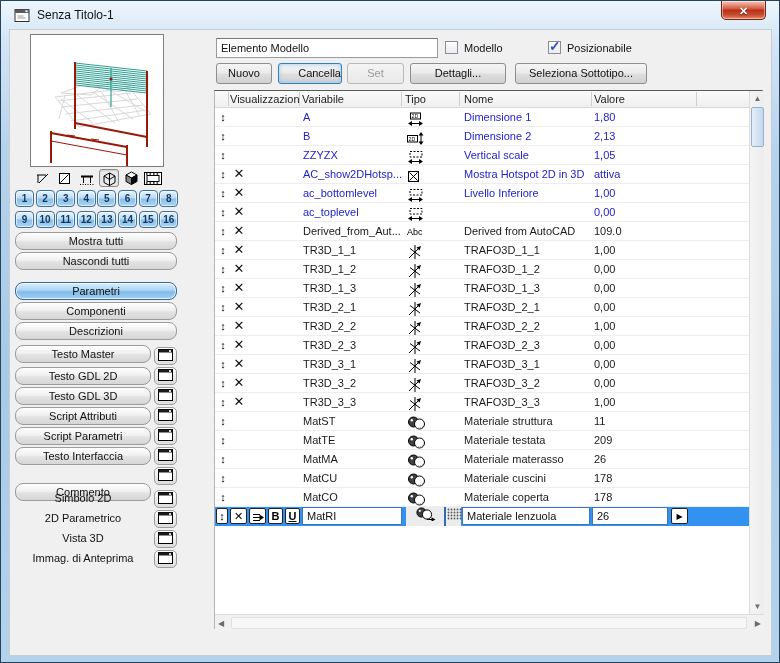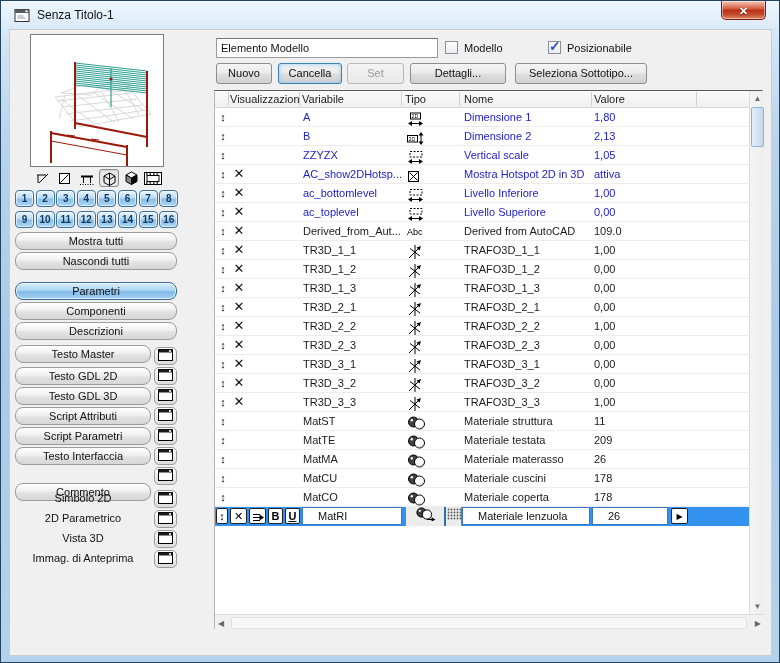--- a/index.html
+++ b/index.html
@@ -42,21 +42,21 @@
   
   .nameinput{position:absolute;left:207px;top:9px;width:222px;height:20px;border:1px solid #999;border-top-color:#777;
     background:#fff;font-family:"Liberation Sans",sans-serif;font-size:11px;padding:2px 4px;color:#111;}
   .cb{position:absolute;width:13px;height:13px;background:linear-gradient(180deg,#fdfdfd,#ececf2);
     border:1px solid #8b8b99;}
   .cb .chk{position:absolute;left:0px;top:-4px;color:#2a59c6;font-size:14px;font-weight:bold;}
   .cblabel{position:absolute;font-size:11px;color:#111;}
   .topbtn{position:absolute;top:34px;height:21px;border:1px solid #8e8e8e;border-radius:3px;
     background:linear-gradient(180deg,#f5f5f5 0%,#ebebeb 45%,#dedede 55%,#d1d1d1 100%);
     font-size:11px;color:#111;text-align:center;line-height:19px;}
-  .topbtn.focusblue{border:1px solid #3c80b8;box-shadow:inset 0 0 4px #8fc7ee,0 0 1px #a5d4f5;}
+  .topbtn.focusblue{border:1px solid #3c80b8;box-shadow:inset 0 0 4px #8fc7ee,0 0 1px #a5d4f5;text-align:right;}
   .topbtn.disabled{color:#9a9a9a;border-color:#b9b9b9;background:linear-gradient(180deg,#f4f4f4,#e9e9e9);}
   
   .tbl{position:absolute;left:205px;top:61px;width:549px;height:539px;background:#fff;
     border:1px solid #b6b6b6;border-top:1px solid #5a5a5a;}
   .tbl-header{position:absolute;left:0;top:0;width:534px;height:17px;
     background:linear-gradient(180deg,#fbfbfb,#efefef);border-bottom:1px solid #d8d8d8;}
   .hcell{position:absolute;top:1px;font-size:11px;color:#222;white-space:nowrap;overflow:hidden;line-height:15px;}
   .hsep{position:absolute;top:1px;width:1px;height:14px;background:#cfcfcf;}
   .tbl-row{position:absolute;left:0;width:534px;height:19px;border-bottom:1px solid #ededed;background:#fff;
     font-size:11px;line-height:18px;color:#1a1a1a;}
@@ -70,21 +70,21 @@
   .c-val{position:absolute;left:379px;width:100px;white-space:nowrap;overflow:hidden;}
   .blue{color:#2222cc;}
   .abc{font-size:9px;color:#000;}
   
   .ebtn{position:absolute;top:1px;height:16px;background:#fff;border:1px solid #222;border-radius:2px;
     text-align:center;font-size:11px;line-height:14px;color:#000;}
   .ebtn svg{vertical-align:middle;}
   .ebtn.bold{font-weight:bold;}
   .ebtn.underline{text-decoration:underline;font-weight:bold;}
   .einput{position:absolute;top:0px;height:18px;border:1px solid #3a78c2;background:#fff;
-    font-family:"Liberation Sans",sans-serif;font-size:11px;padding:0 15px;color:#111;}
+    font-family:"Liberation Sans",sans-serif;font-size:11px;padding:0 4px;color:#111;}
   .elight{position:absolute;top:0;height:19px;background:#ececec;text-align:center;line-height:17px;}
   .ediv{position:absolute;top:0;width:2px;height:19px;background:#2c6db8;}
   
   .vscroll{position:absolute;left:534px;top:0;width:15px;height:523px;background:linear-gradient(90deg,#f4f4f4,#ededed);border-left:1px solid #dcdcdc;}
   .hscroll{position:absolute;left:0;top:523px;width:549px;height:16px;background:#f1f1f1;border-top:1px solid #dcdcdc;}
   .sarrow{position:absolute;color:#6b6b6b;font-size:8px;text-align:center;}
   .vthumb{position:absolute;left:1px;top:16px;width:13px;height:40px;border:1px solid #98b1ca;border-radius:2px;
     background:linear-gradient(90deg,#e3eefa,#c3d8ee);}
   .hthumb{position:absolute;left:16px;top:2px;width:516px;height:12px;border:1px solid #e0e0e0;border-radius:2px;background:#f7f7f7;}
 </style>
@@ -366,21 +366,20 @@
           <div class="tbl-row" style="top: 112px;">
             <span class="c-ud">↕</span>
             <span class="c-x">✕</span>
             <span class="c-var blue">ac_toplevel</span>
             <span class="c-tipo"><svg width="17" height="15">
                 <rect x="3" y="1.5" width="12" height="5.5" fill="none" stroke="#000" stroke-dasharray="2 1.5"></rect>
                 <line x1="2" y1="11.5" x2="15" y2="11.5" stroke="#000"></line>
                 <path d="M1 11.5l4-2.5v5z" fill="#000"></path>
                 <path d="M16 11.5l-4-2.5v5z" fill="#000"></path>
               </svg></span>
-            <span class="c-nome blue">Livello Superiore</span>
             <span class="c-val blue">0,00</span>
           </div>
           <div class="tbl-row" style="top: 131px;">
             <span class="c-ud">↕</span>
             <span class="c-x">✕</span>
             <span class="c-var">Derived_from_Aut...</span>
             <span class="c-tipo"><span class="abc">Abc</span></span>
             <span class="c-nome">Derived from AutoCAD</span>
             <span class="c-val">109.0</span>
           </div>

